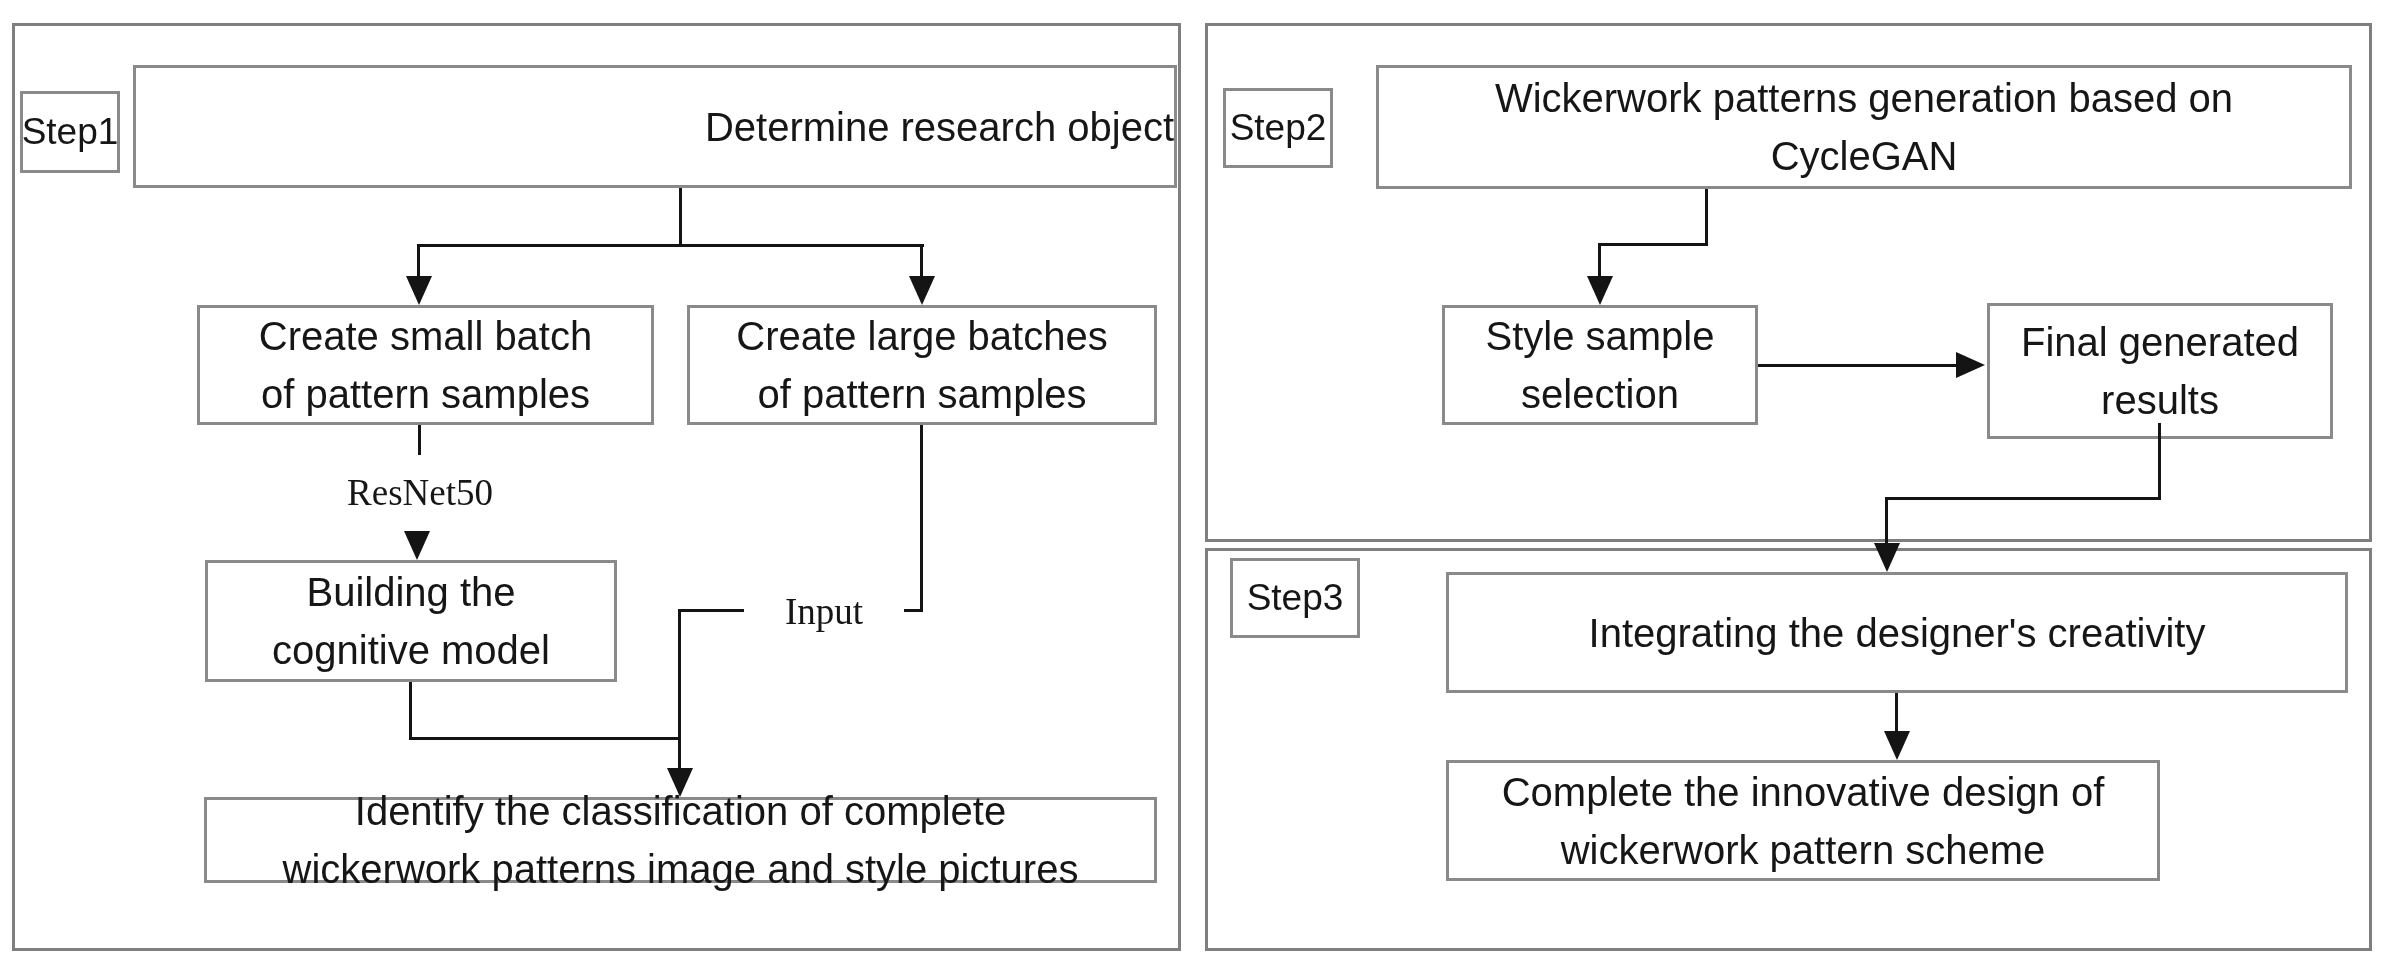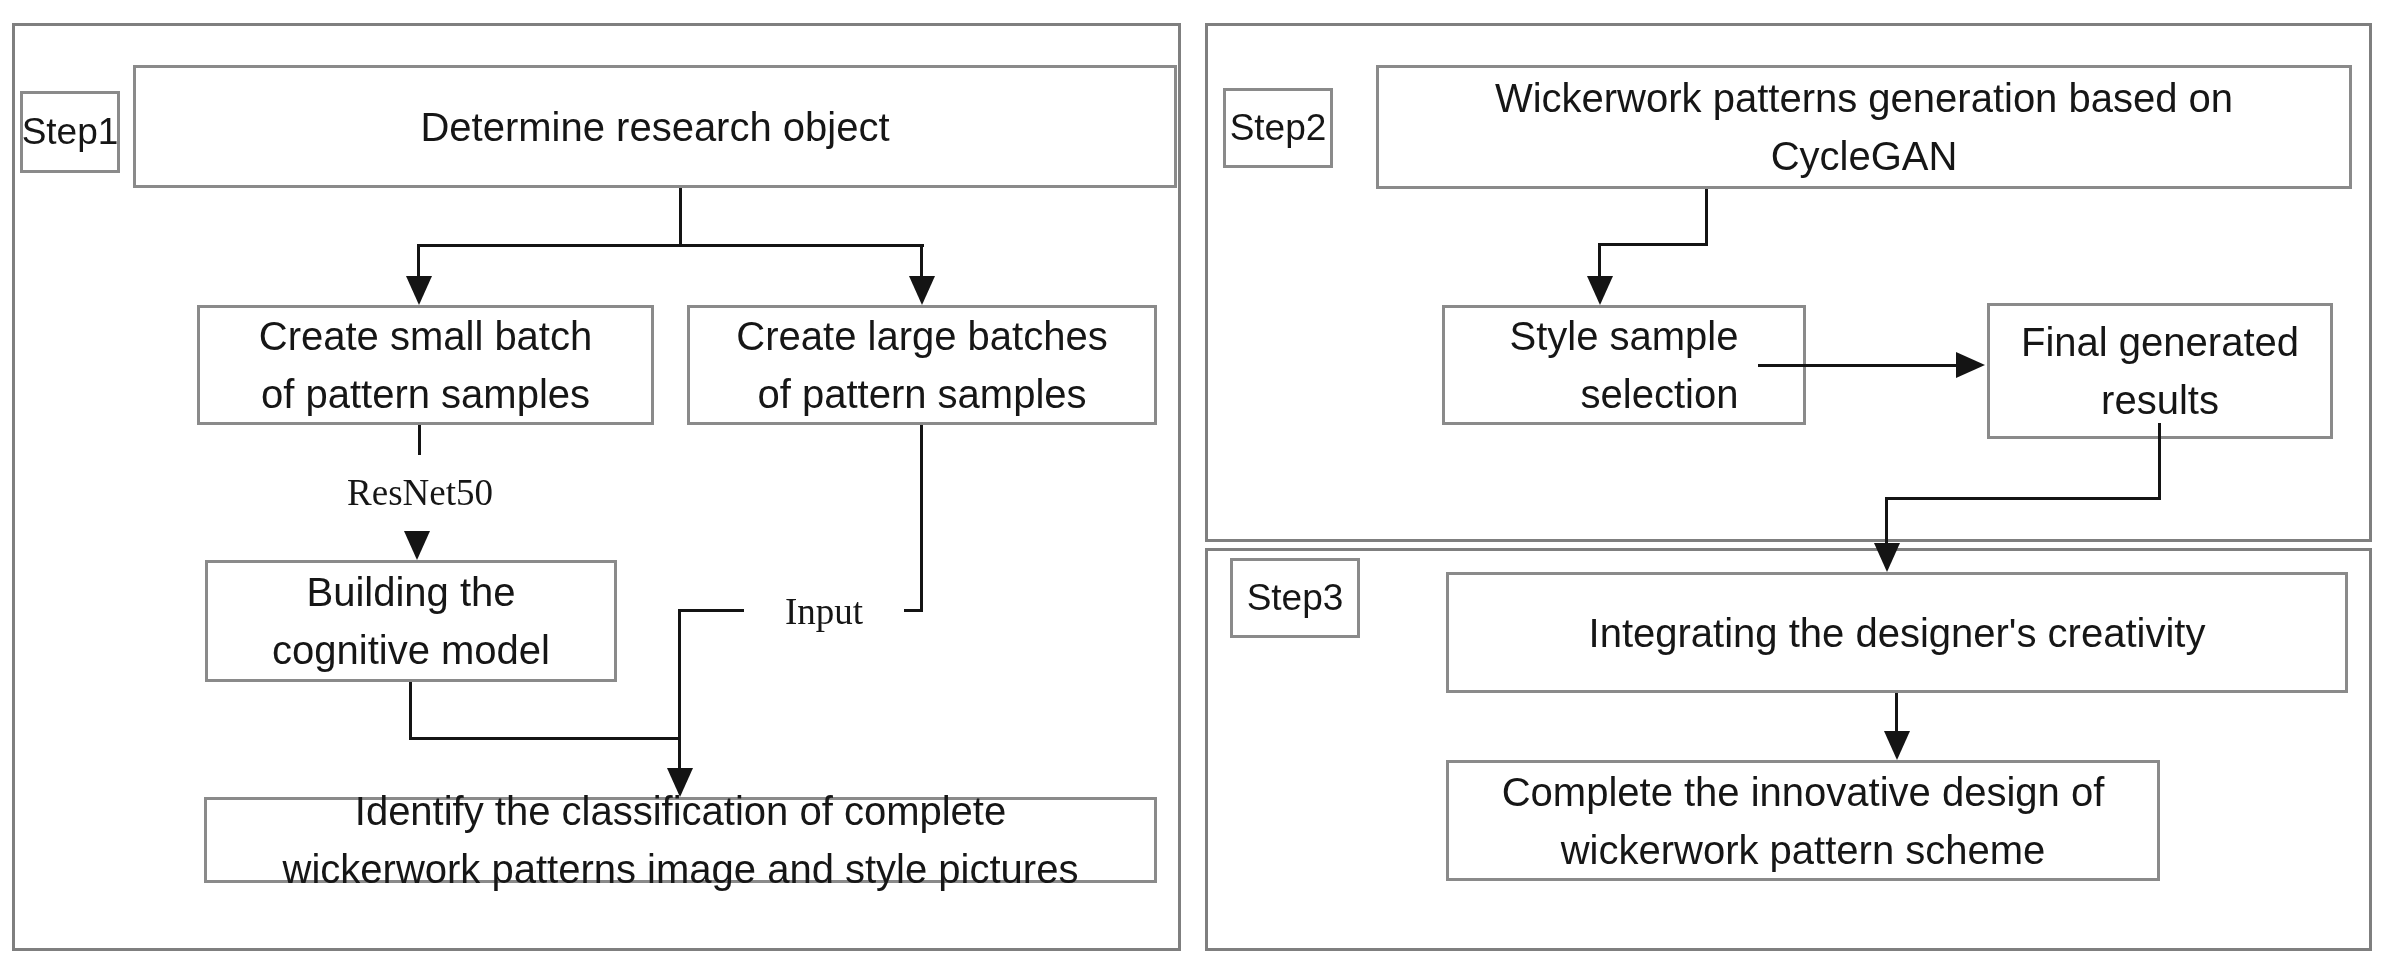--- a/index.html
+++ b/index.html
@@ -43,21 +43,21 @@
   <div class="tagbox" style="left:20px;top:91px;width:100px;height:82px;">
     <span class="lbl">Step1</span>
   </div>
   <div class="tagbox" style="left:1223px;top:88px;width:110px;height:80px;">
     <span class="lbl">Step2</span>
   </div>
   <div class="tagbox" style="left:1230px;top:558px;width:130px;height:80px;text-align:center;">
     <span class="lbl">Step3</span>
   </div>
 
-  <div class="node" style="left:133px;top:65px;width:1044px;height:123px;">
+  <div class="node" style="left:133px;top:65px;width:1044px;height:123px;justify-content:flex-end;">
     <span class="lbl">Determine research object</span>
   </div>
 
   <div class="node" style="left:197px;top:305px;width:457px;height:120px;">
     <span class="lbl">Create small batch
 of pattern samples</span>
   </div>
 
   <div class="node" style="left:687px;top:305px;width:470px;height:120px;">
     <span class="lbl">Create large batches
@@ -72,21 +72,21 @@
   <div class="node" style="left:204px;top:797px;width:953px;height:86px;">
     <span class="lbl">Identify the classification of complete
 wickerwork patterns image and style pictures</span>
   </div>
 
   <div class="node" style="left:1376px;top:65px;width:976px;height:124px;">
     <span class="lbl">Wickerwork patterns generation based on
 CycleGAN</span>
   </div>
 
-  <div class="node" style="left:1442px;top:305px;width:364px;height:120px;text-align:right;">
+  <div class="node" style="left:1442px;top:305px;width:316px;height:120px;">
     <span class="lbl">Style sample
 selection</span>
   </div>
 
   <div class="node" style="left:1987px;top:303px;width:346px;height:136px;">
     <span class="lbl">Final generated
 results</span>
   </div>
 
   <div class="node" style="left:1446px;top:572px;width:902px;height:121px;">

